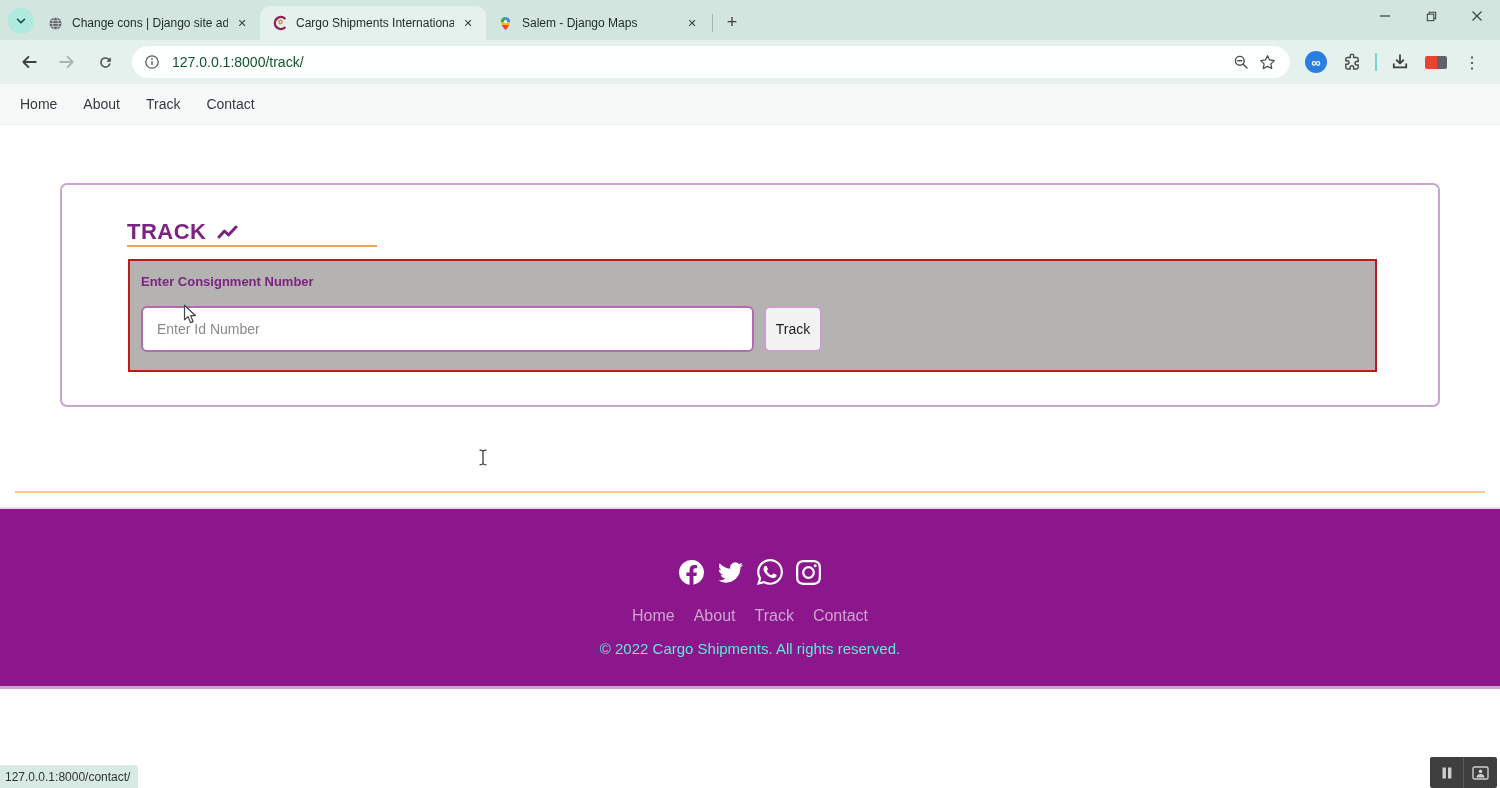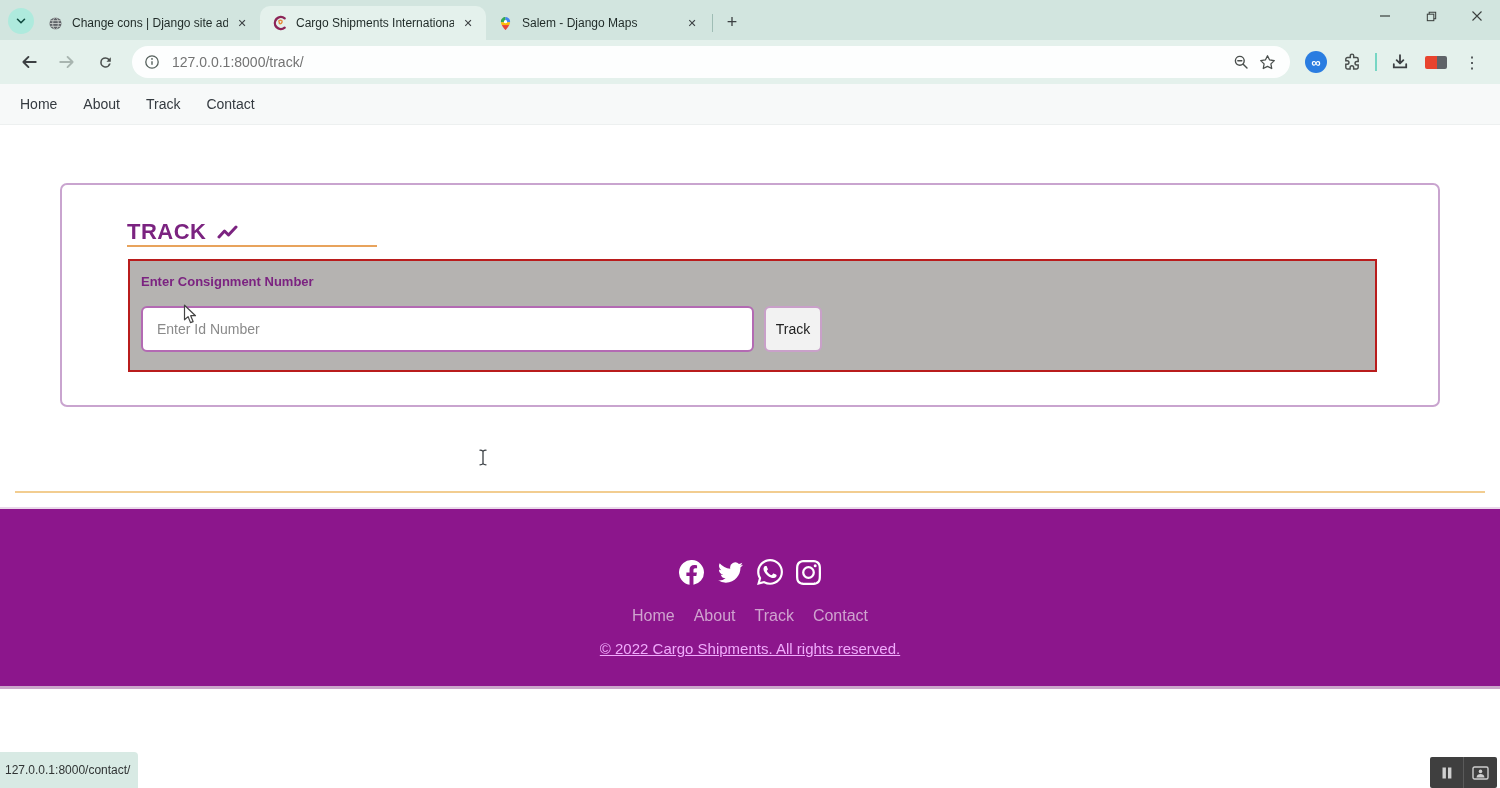--- a/index.html
+++ b/index.html
@@ -25,21 +25,21 @@
   .win-controls { position:absolute; right:0; top:0; height:32px; display:flex; }
   .win-btn { width:46px; height:32px; display:flex; align-items:center; justify-content:center;
     color:#3a3f3d; cursor:pointer; }
 
   .toolbar { height:44px; background:#e4f1ec; display:flex; align-items:center; padding:0 10px; }
   .nav-btn { width:30px; height:30px; display:flex; align-items:center; justify-content:center;
     margin:0 4px; cursor:pointer; }
   .urlbar { flex:1 1 auto; height:32px; background:#fdfefe; border-radius:16px; display:flex;
     align-items:center; padding:0 10px 0 8px; margin:0 8px; }
   .urlbar .site-info { width:24px; height:24px; display:flex; align-items:center; justify-content:center; cursor:pointer; }
-  .urlbar .url-text { flex:1 1 auto; font-size:14px; color:#737373; margin-left:8px; }
+  .urlbar .url-text { flex:1 1 auto; font-size:14px; color:#14532d; margin-left:8px; }
   .urlbar .url-action { width:26px; height:26px; display:flex; align-items:center; justify-content:center; cursor:pointer; }
   .ext-area { display:flex; align-items:center; }
   .ext-btn { width:28px; height:28px; display:flex; align-items:center; justify-content:center;
     margin:0 4px; cursor:pointer; }
   .ext-blue { width:22px; height:22px; border-radius:50%; background:#2a7de1; color:#fff;
     font-size:13px; font-weight:bold; display:flex; align-items:center; justify-content:center; }
   .toolbar-sep { width:2px; height:18px; background:#77d6c4; margin:0 5px; }
   .ext-red { width:22px; height:13px; border-radius:2px;
     background:linear-gradient(90deg,#e8442e 0 55%,#5f6368 55% 100%); }
   .kebab { font-size:16px; color:#3c4043; letter-spacing:0; }
@@ -70,23 +70,23 @@
   .divider { position:absolute; left:15px; top:366px; width:1470px; height:2px;
     background:#f2cd90; border:none; }
 
   .site-footer { position:absolute; left:0; top:382px; width:1500px; height:182px;
     background:#8c168c; border-top:2px solid #ead9ea; border-bottom:3px solid #caa6ca;
     display:flex; flex-direction:column; align-items:center; }
   .social-row { margin-top:50px; display:flex; align-items:center; gap:13px; }
   .social-icon { width:26px; height:26px; display:flex; align-items:center; justify-content:center; cursor:pointer; }
   .footer-links { margin-top:22px; display:flex; gap:19px; }
   .footer-links a { font-size:16px; color:#cfa3cf; text-decoration:none; cursor:pointer; }
-  .copyright { margin-top:15px; font-size:15px; color:#f0abfc;text-decoration:underline; }
-
-  .status-pill { position:absolute; left:0; bottom:0; height:36px; background:#d8eae4;
+  .copyright { margin-top:15px; font-size:15px; color:#5eead4; }
+
+  .status-pill { position:absolute; left:0; bottom:0; height:23px; background:#d8eae4;
     border-top-right-radius:4px; display:flex; align-items:center; padding:0 8px 0 5px;
     font-size:12px; color:#303434; }
 
   .recorder { position:absolute; right:3px; bottom:0; height:31px; background:#3f3f3f;
     display:flex; align-items:center; border-radius:2px; }
   .rec-btn { width:33px; height:31px; display:flex; align-items:center; justify-content:center; cursor:pointer; }
   .rec-sep { width:1px; height:31px; background:#5a5a5a; }
 
   .cursor { position:absolute; pointer-events:none; }
   .cursor-arrow { left:183px; top:179px; }

